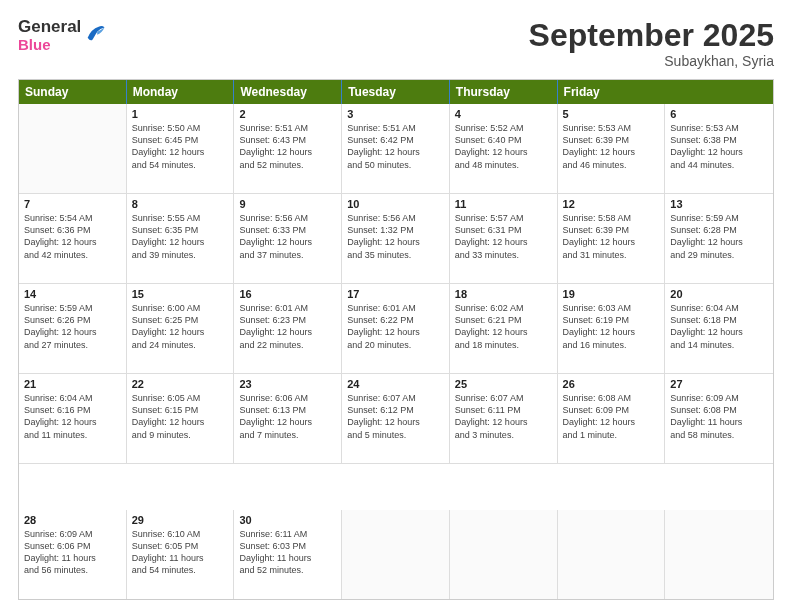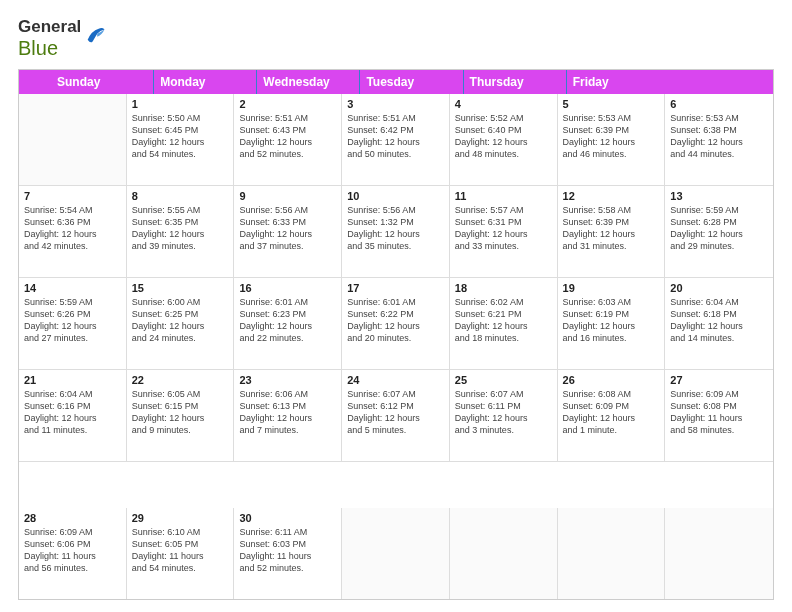--- a/index.html
+++ b/index.html
@@ -32,23 +32,23 @@
       display: flex;
       flex-direction: column;
       line-height: 1.1;
     }
     .logo-general {
       font-size: 17px;
       font-weight: bold;
       color: #333;
     }
     .logo-blue {
-      font-size: 20px;
-      font-weight: normal;
-      color: #4d7c0f;
+      font-size: 15px;
+      font-weight: bold;
+      color: #ec4899;
     }
     .logo-icon {
       width: 22px;
       height: 22px;
       margin-left: 3px;
       margin-top: -4px;
     }
     .title-block {
       text-align: right;
     }
@@ -64,22 +64,21 @@
     }
     .calendar {
       flex: 1;
       display: flex;
       flex-direction: column;
       border: 1px solid #ccc;
     }
     .cal-header {
       display: grid;
       grid-template-columns: repeat(7, 1fr);
-      background: #d946ef;
-      padding-left: 32px;
+      background: #4d7c0f;
     }
     .cal-header-cell {
       color: #fff;
       font-size: 12px;
       font-weight: bold;
       padding: 5px 6px;
       text-align: left;
       border-right: 1px solid #3580cc;
     }
     .cal-header-cell:last-child { border-right: none; }
@@ -125,20 +124,24 @@
     <div class="logo">
       <div class="logo-text">
         <span class="logo-general">General</span>
         <span class="logo-blue">Blue</span>
       </div>
       <svg class="logo-icon" viewBox="0 0 30 30" xmlns="http://www.w3.org/2000/svg">
         <path d="M5 20 Q10 8 20 5 Q25 3 28 6 Q22 7 18 12 Q15 17 12 22 Q9 26 5 20Z" fill="#1a6bc4"></path>
         <path d="M18 12 Q22 10 28 6 Q24 14 18 16Z" fill="#5aa0e0"></path>
       </svg>
     </div>
+    <div class="title-block">
+      <div class="month-title">September 2025</div>
+      <div class="subtitle">Subaykhan, Syria</div>
+    </div>
   </div>
 
   <div class="calendar">
     <div class="cal-header">
     <div class="cal-header-cell">Sunday</div>
         <div class="cal-header-cell">Monday</div>
         <div class="cal-header-cell">Wednesday</div>
         <div class="cal-header-cell">Tuesday</div>
         <div class="cal-header-cell">Thursday</div>
         <div class="cal-header-cell">Friday</div>

